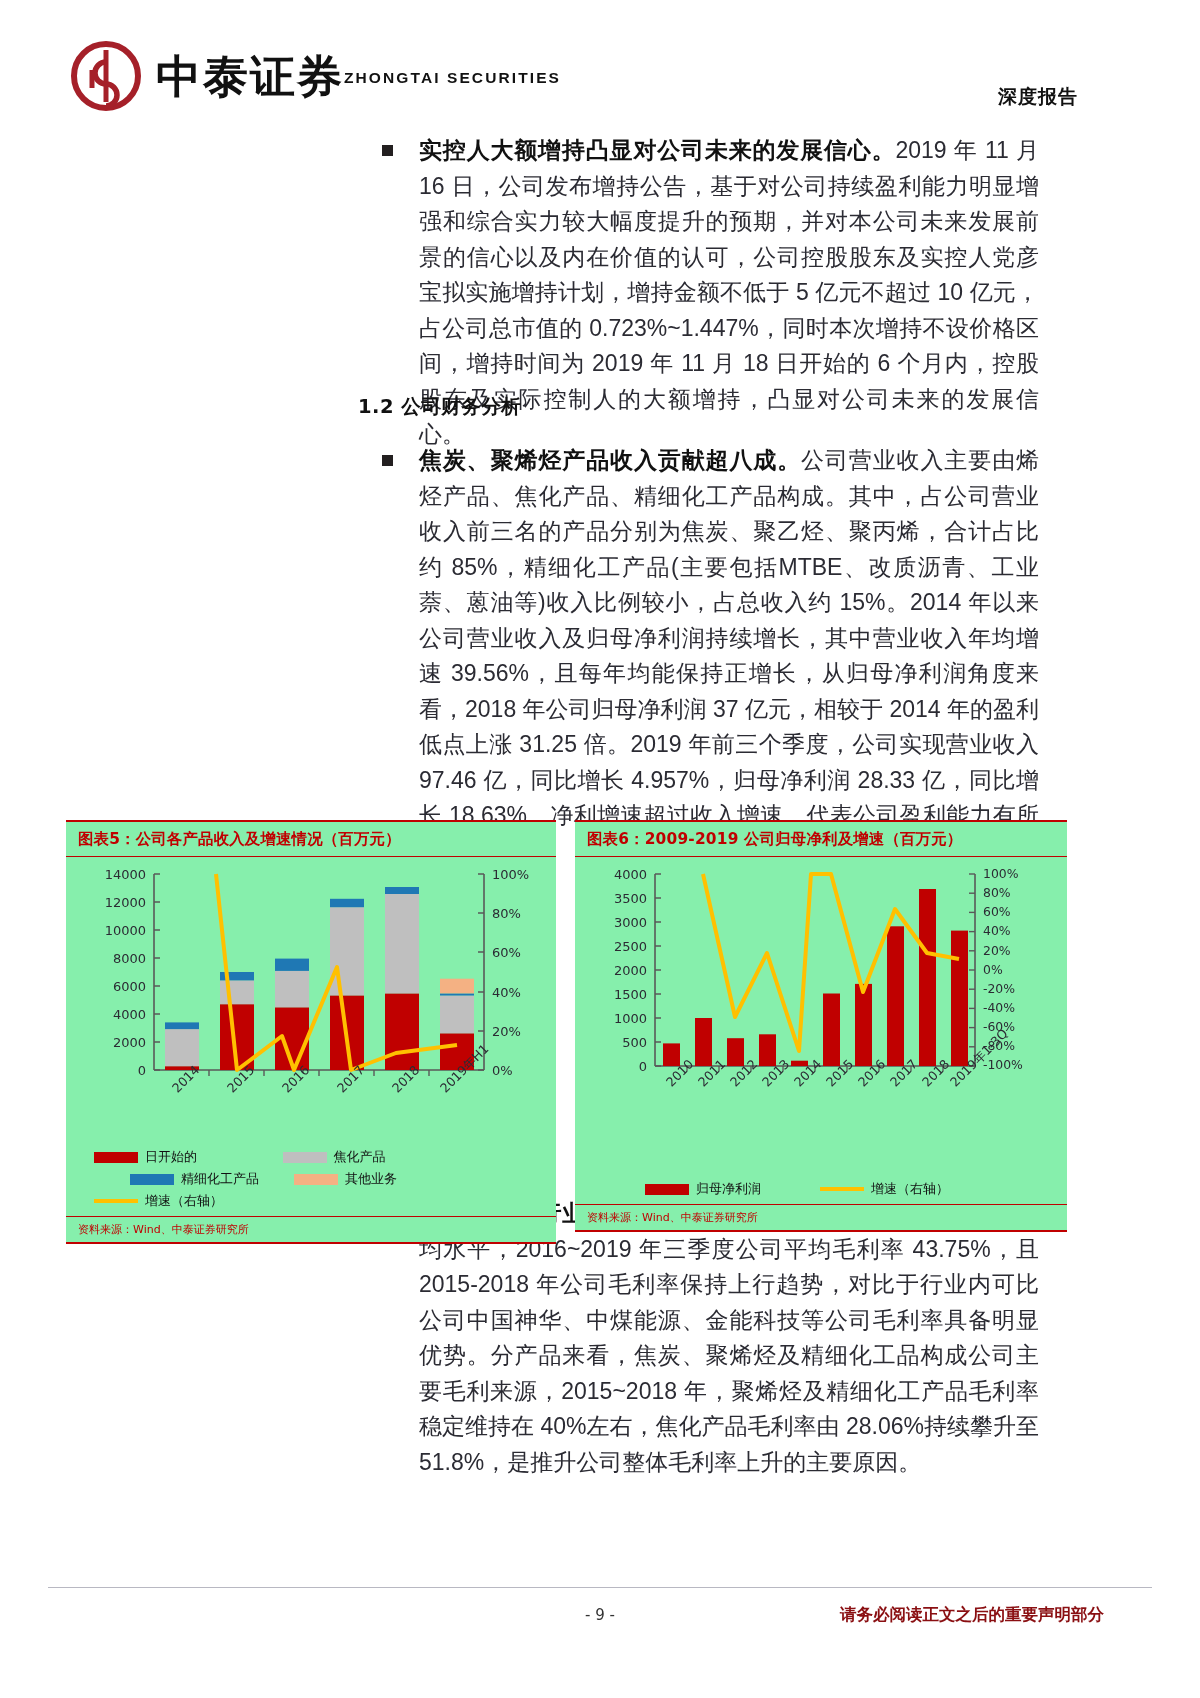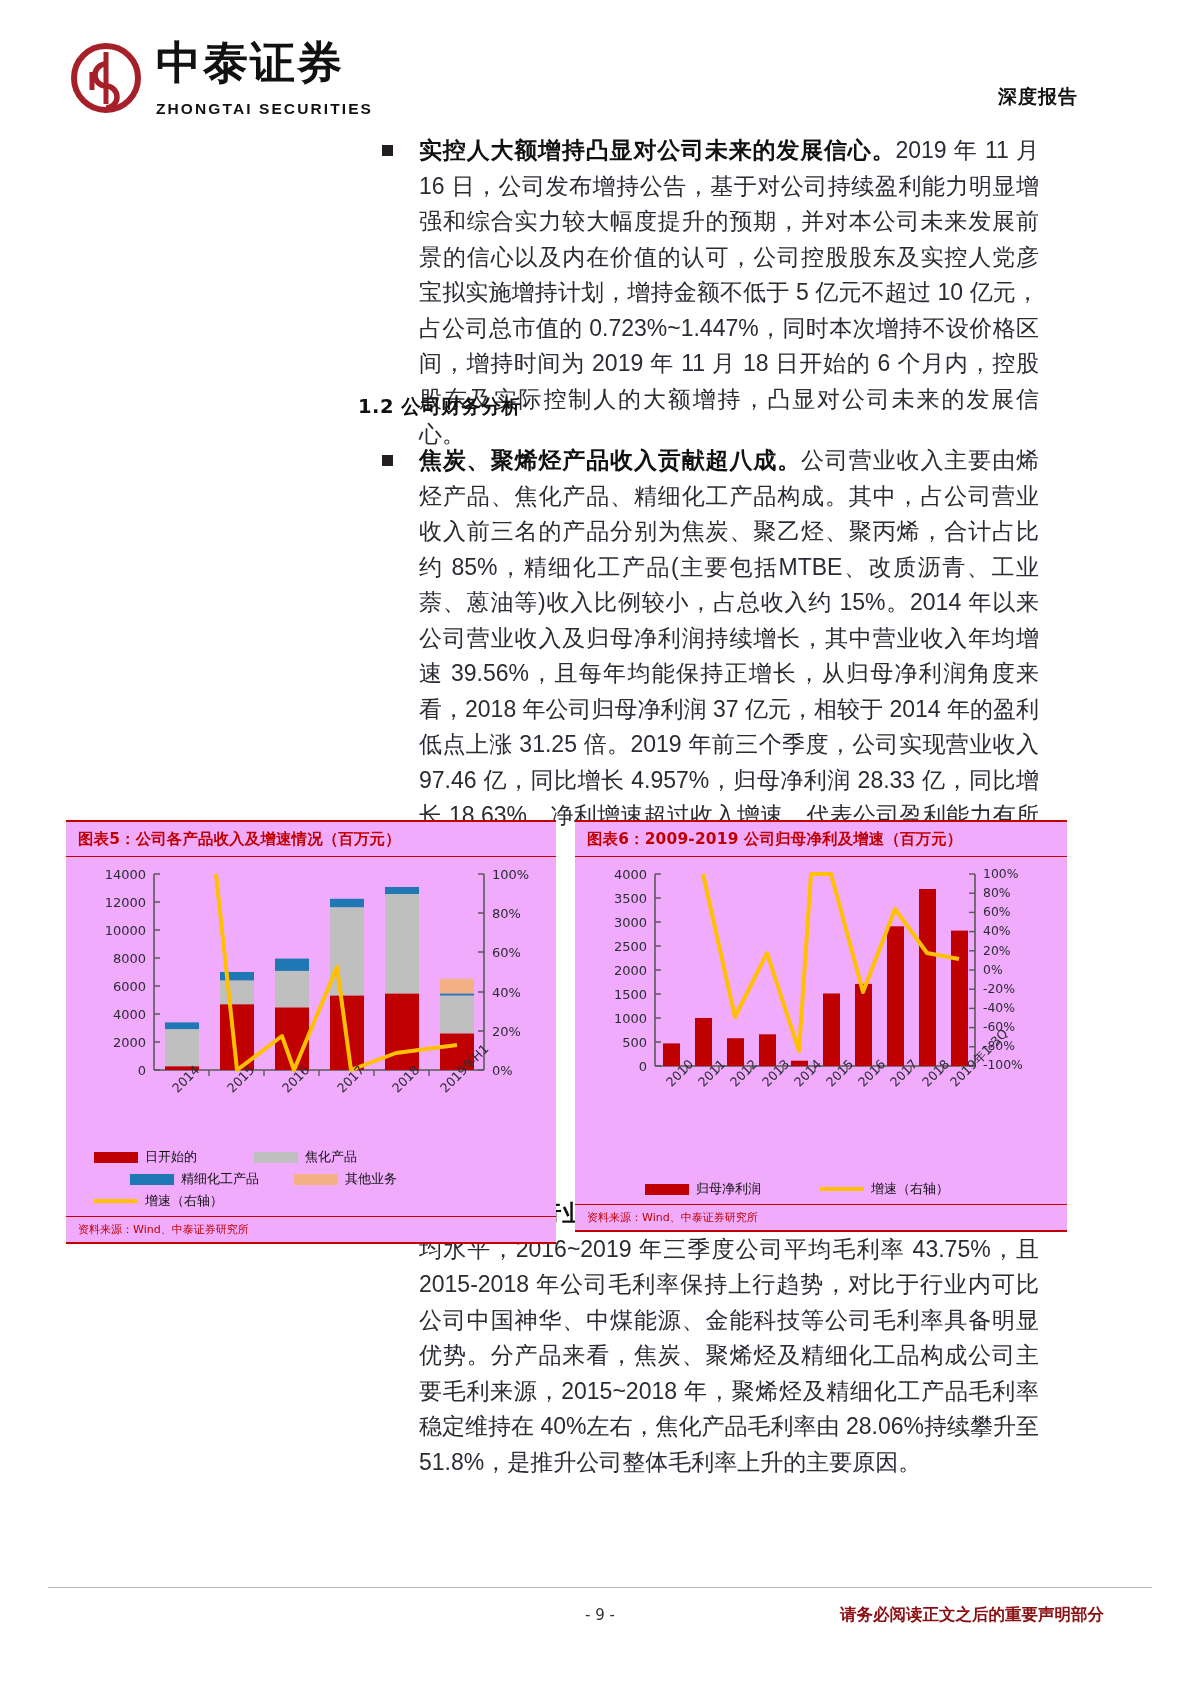--- a/index.html
+++ b/index.html
@@ -20,21 +20,21 @@
     position:absolute; top:34px; left:0; width:1200px; height:92px;
   }
   .logo{
     position:absolute; left:70px; top:6px;
     display:flex; align-items:center; gap:14px;
   }
   .logo-mark{
     width:72px; height:72px; position:relative;
   }
   .logo-text{
-    display:flex; flex-direction:column; line-height:1;
+    display:flex; flex-direction:row; line-height:1;
   }
   .logo-cn{
     font-family:"DejaVu Sans", sans-serif;
     font-size:45px; font-weight:bold; letter-spacing:2px;
     color:#111; white-space:nowrap;
   }
   .logo-en{
     font-family:"Liberation Sans", sans-serif;
     font-size:15.5px; font-weight:bold; letter-spacing:2.1px;
     color:#111; margin-top:16px; white-space:nowrap;
@@ -69,21 +69,21 @@
     position:absolute; left:358px;
     font-family:"DejaVu Sans", sans-serif;
     font-size:19.5px; font-weight:bold; color:#111;
     letter-spacing:.5px;
   }
   
   .figure{
     position:absolute;
     border-top:2.5px solid #c00000;
     border-bottom:2.5px solid #c00000;
-    background:#f0abfc;
+    background:#86efac;
   }
   .fig-title{
     font-family:"DejaVu Sans", sans-serif;
     font-size:15.4px; font-weight:bold; color:#c00000;
     padding:7px 12px 6px 12px;
     border-bottom:1.6px solid #c00000;
     white-space:nowrap;
     letter-spacing:.2px;
   }
   .fig-source{
@@ -264,21 +264,21 @@
       <div class="x-lab" style="left:268px; top:228px;">2017</div>
       <div class="x-lab" style="left:323px; top:228px;">2018</div>
       <div class="x-lab" style="left:371px; top:228px;">2019年H1</div>
     </div>
 
     <div class="legend">
       <div class="lg-item" style="width:160px;">
         <span class="lg-swatch" style="background:#c00000;"></span>
         <span class="lg-label">日开始的</span>
       </div>
-      <div class="lg-item" style="width:160px;">
+      <div class="lg-item" style="width:160px;justify-content:center;">
         <span class="lg-swatch" style="background:#bfbfbf;"></span>
         <span class="lg-label">焦化产品</span>
       </div>
       <div class="lg-item" style="width:164px;padding-left:36px;">
         <span class="lg-swatch" style="background:#1f78b4;"></span>
         <span class="lg-label">精细化工产品</span>
       </div>
       <div class="lg-item" style="width:160px;">
         <span class="lg-swatch" style="background:#f4b183;"></span>
         <span class="lg-label">其他业务</span>

